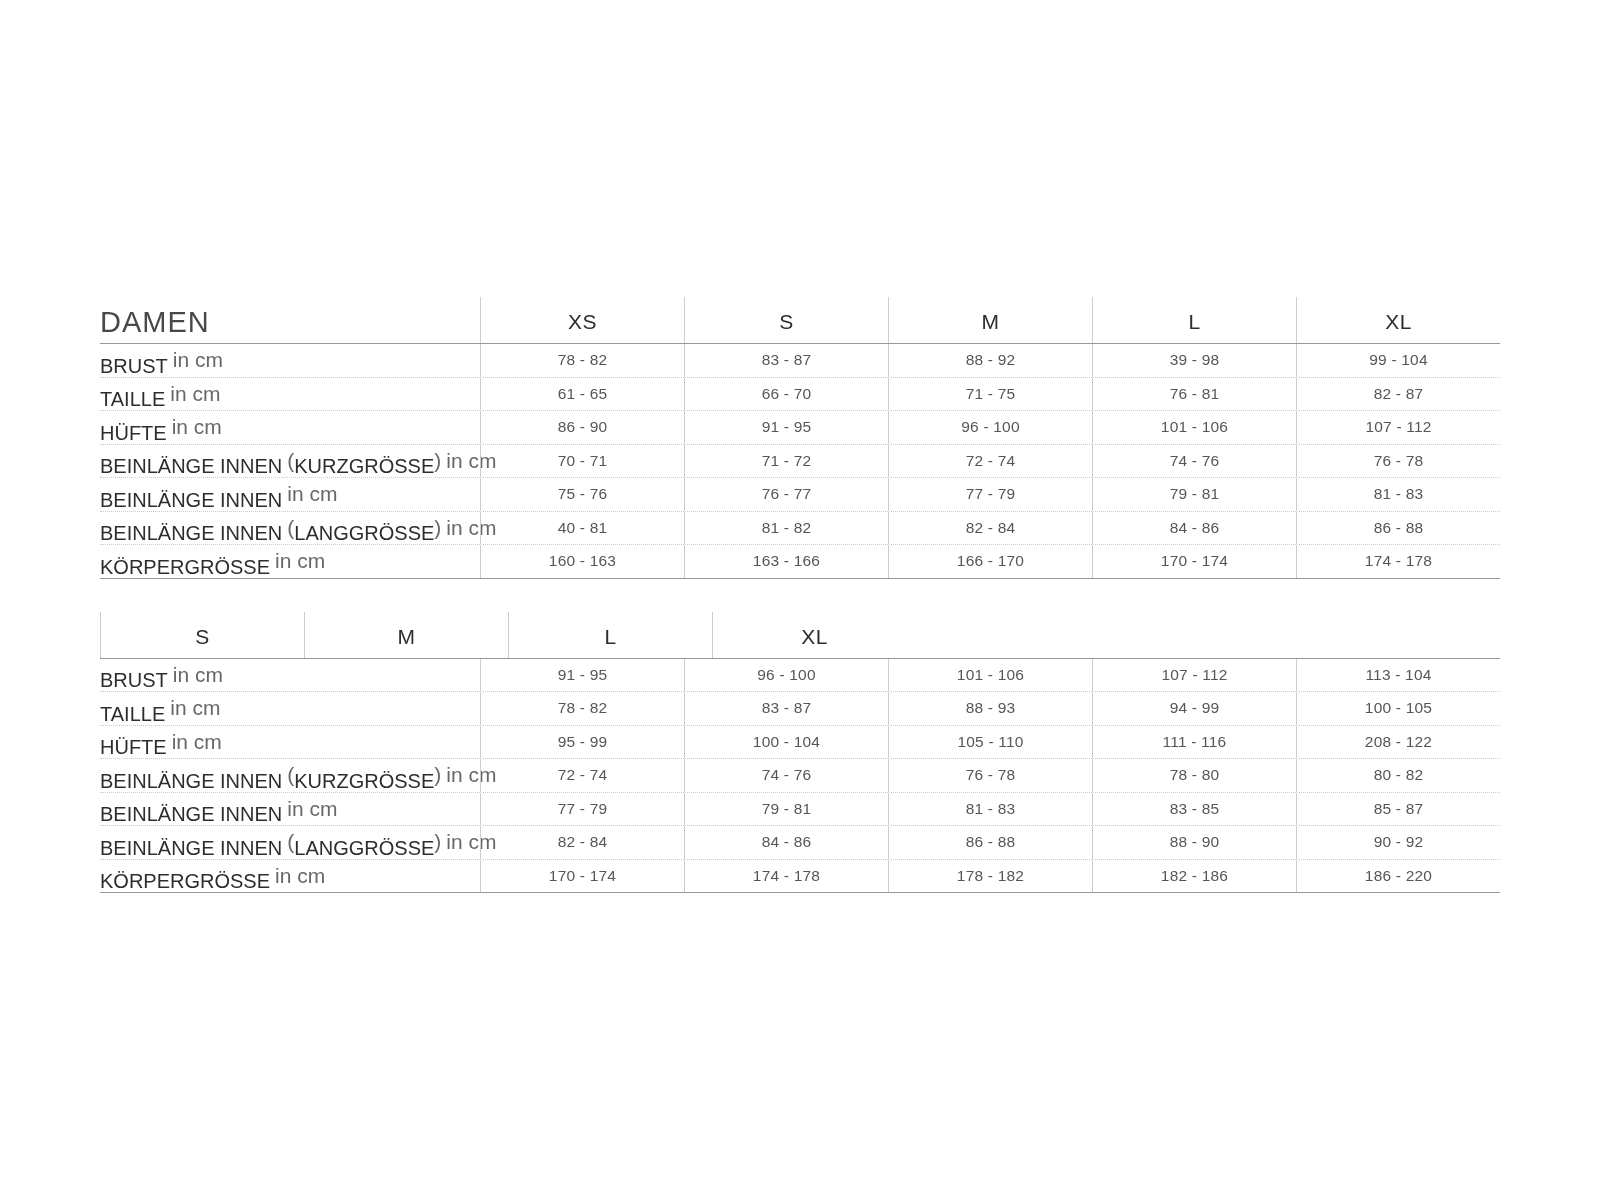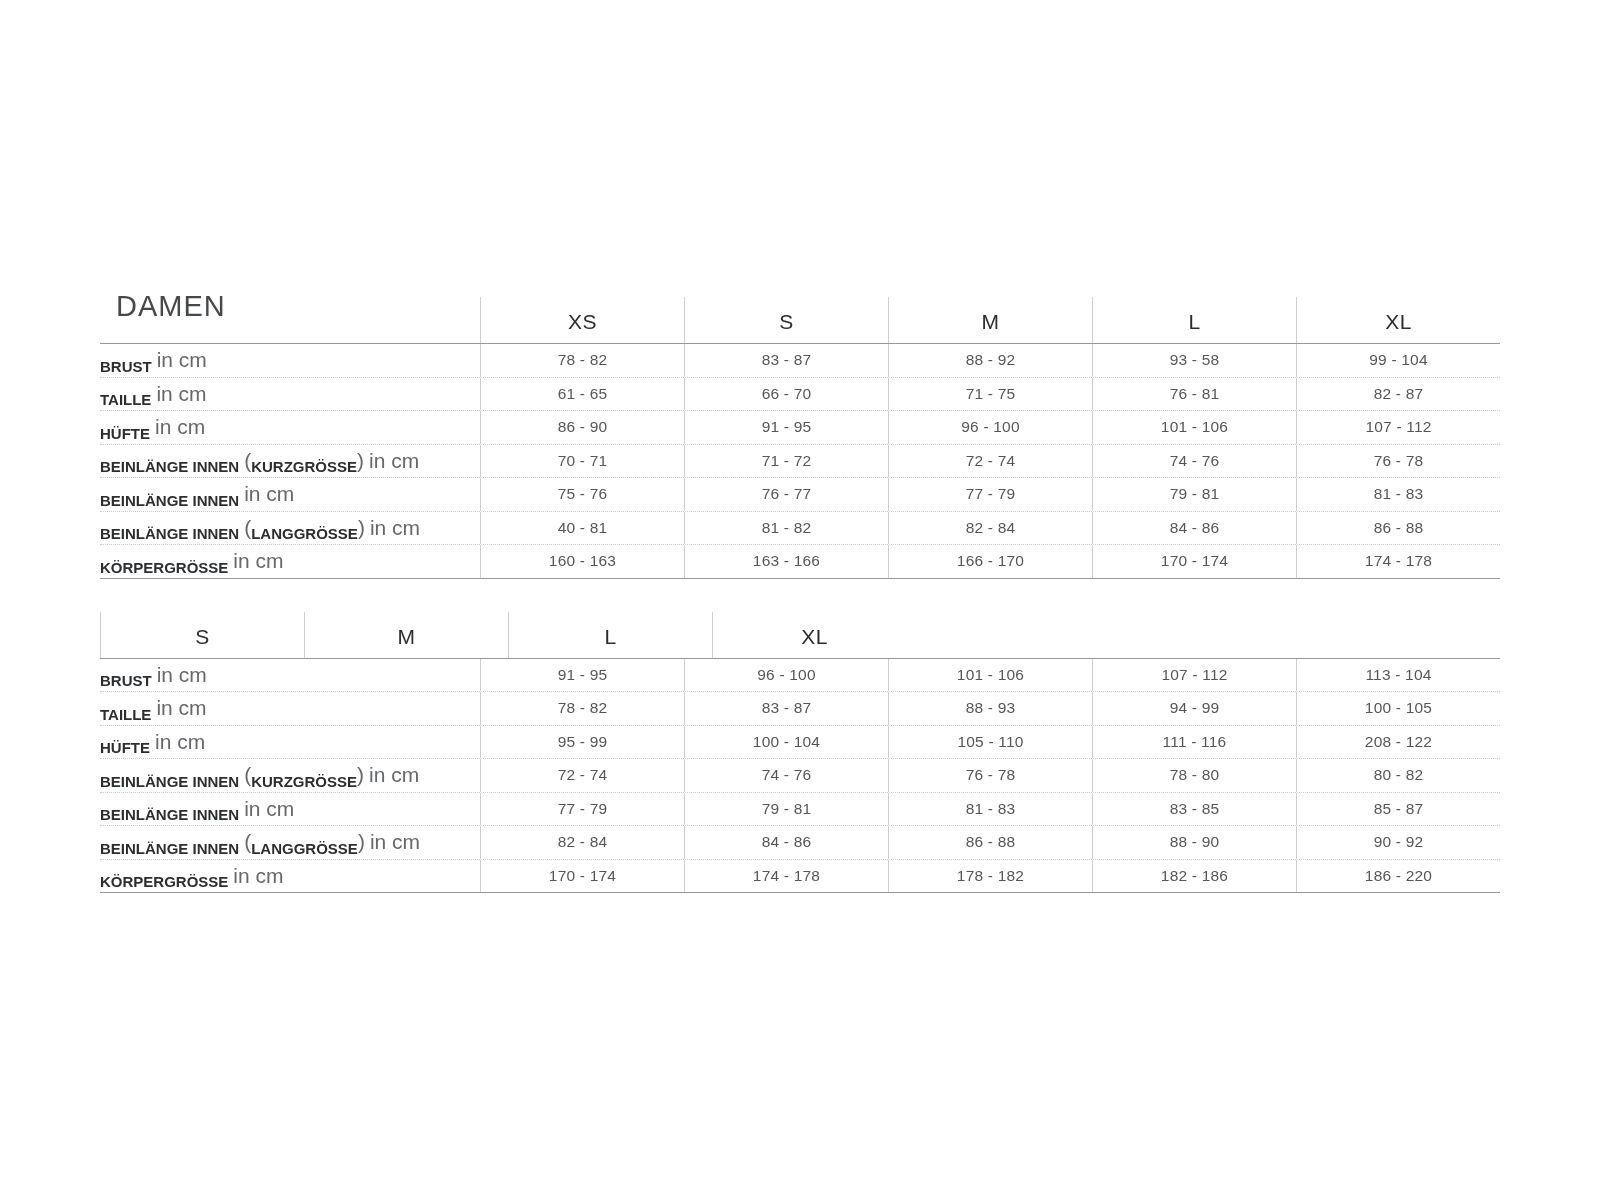--- a/index.html
+++ b/index.html
@@ -29,25 +29,25 @@
   .header-row{height:47px;border-bottom:1px solid var(--line-solid);}
   .data-row{height:33.5px;border-bottom:1px dotted var(--line-dotted);}
   .data-row:last-child{border-bottom:1px solid var(--line-solid);}
   .cell{display:flex;align-items:center;min-width:0;}
   .label-cell{width:380px;padding-right:10px;}
   .val-cell{width:204px;justify-content:center;border-left:1px solid var(--line-vertical);text-align:center;}
   .header-row .cell{align-items:flex-end;}
   .header-row .label-cell{padding-bottom:6px;}
   .header-row .val-cell{padding-bottom:11px;}
   .table-title{
-    margin:16px;font-size:29px;font-weight:300;line-height:1;
+    margin:0;font-size:29px;font-weight:300;line-height:1;
     color:var(--title);letter-spacing:1px;
   }
   .size-head{font-size:21px;font-weight:400;color:var(--header);letter-spacing:0.5px;line-height:1;}
-  .label-strong{font-size:15px;font-weight:700;color:var(--label-bold);white-space:pre;margin-top:12px;}
+  .label-strong{font-size:20px;font-weight:400;color:var(--label-bold);white-space:pre;margin-top:12px;}
   .label-light{font-size:21px;font-weight:400;color:var(--label-light);white-space:pre;}
   .sp{margin-left:5px;}
   .val{font-size:15.5px;font-weight:400;color:var(--value);letter-spacing:0.2px;}
 </style>
 </head>
 <body>
 
 <div class="page">
   <div id="tables-root">
       <section class="size-table">
@@ -79,21 +79,21 @@
           <div class="cell val-cell">
             <span class="val">78 - 82</span>
           </div>
           <div class="cell val-cell">
             <span class="val">83 - 87</span>
           </div>
           <div class="cell val-cell">
             <span class="val">88 - 92</span>
           </div>
           <div class="cell val-cell">
-            <span class="val">93 - 58</span>
+            <span class="val">39 - 98</span>
           </div>
           <div class="cell val-cell">
             <span class="val">99 - 104</span>
           </div>
         </div>
         <div class="trow data-row">
           <div class="cell label-cell">
             <span class="label-strong">TAILLE</span>
             <span class="label-light sp">in cm</span>
           </div>

